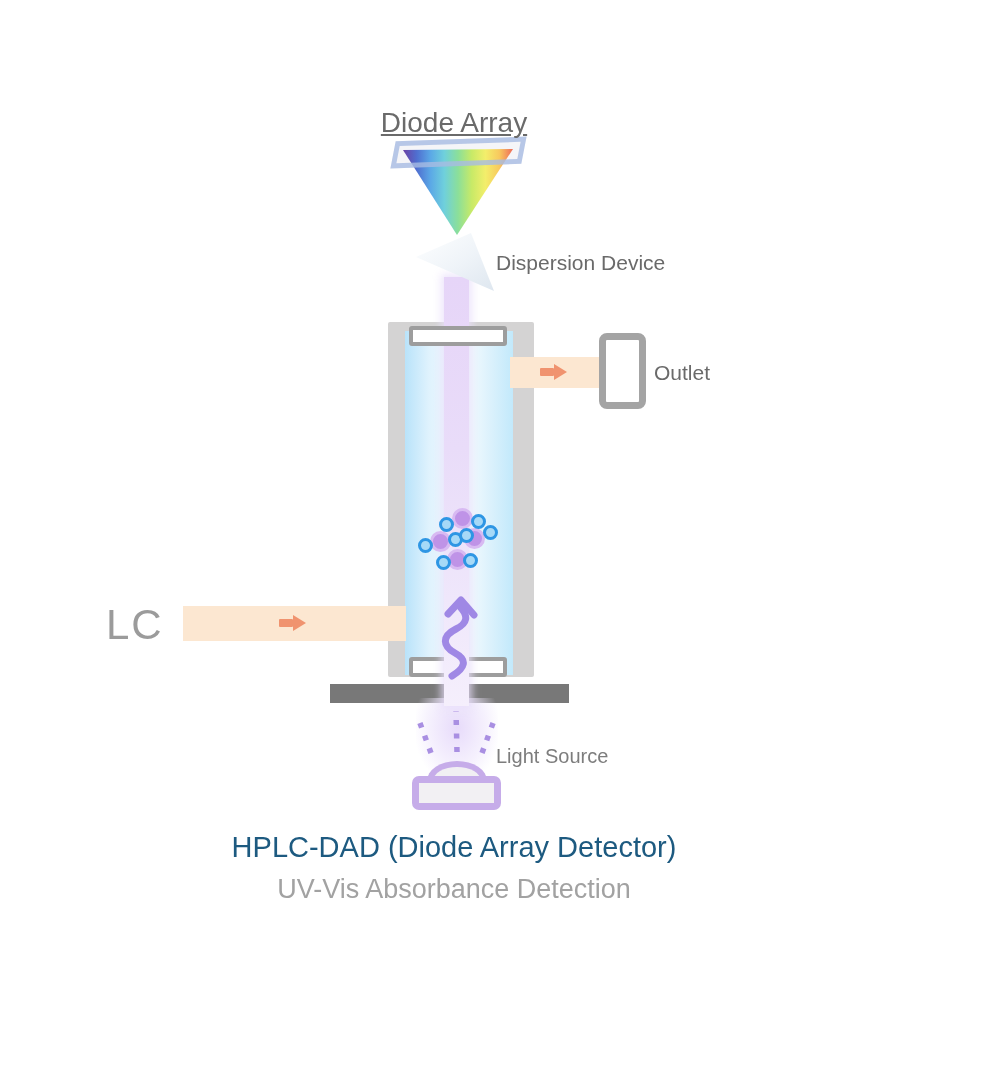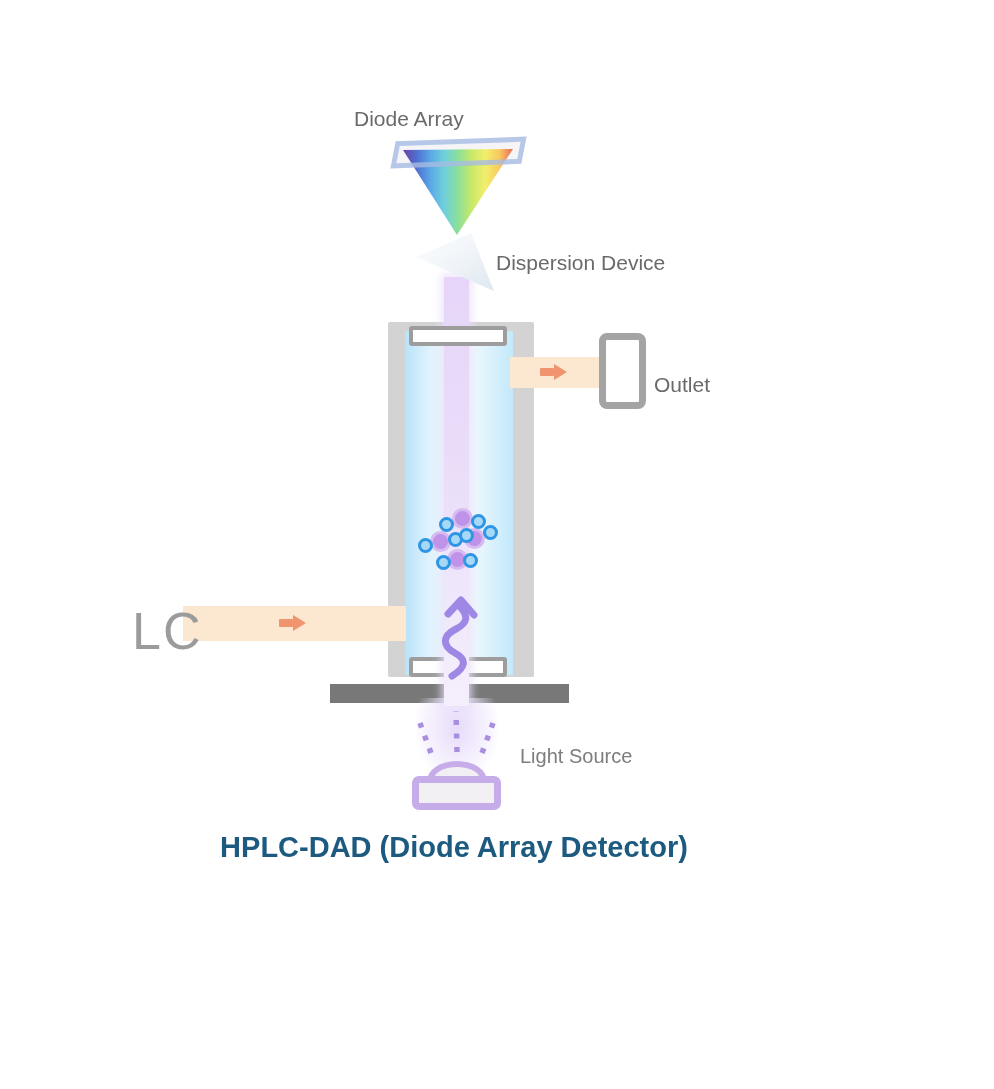--- a/index.html
+++ b/index.html
@@ -4,21 +4,21 @@
 <style>
   html,body{margin:0;padding:0;background:#ffffff;}
   #canvas{
     position:relative;width:994px;height:1089px;background:#ffffff;
     font-family:"Liberation Sans","DejaVu Sans",sans-serif;overflow:hidden;
   }
   .abs{position:absolute;}
   .lbl{position:absolute;color:var(--label-gray,#6a6a6a);font-size:21px;white-space:nowrap;}
 
   
-  .da-label{left:354px;top:107px;width:200px;font-size:21px;color:var(--label-gray,#6a6a6a);}
+  .da-label{left:354px;top:107px;width:200px;text-align:center;font-size:28px;color:var(--label-gray,#6a6a6a);text-decoration:underline;}
   .da-frame-fill{
     left:393px;top:139px;width:131px;height:27px;background:#f5f5f8;
     transform:rotate(-2deg) skewX(-13deg);
   }
   .da-frame-border{
     left:393px;top:139px;width:131px;height:27px;box-sizing:border-box;
     border:5px solid rgba(167,187,226,0.8);background:transparent;
     transform:rotate(-2deg) skewX(-13deg);
   }
   .rainbow-svg{left:400px;top:146px;width:118px;height:92px;}
@@ -57,22 +57,22 @@
   .flow-arrow .shaft{width:14px;height:8px;background:var(--flow-arrow-orange,#f0936f);border-radius:1px;}
   .flow-arrow .head{width:0;height:0;border-left:13px solid var(--flow-arrow-orange,#f0936f);border-top:8px solid transparent;border-bottom:8px solid transparent;}
   .arrow-inlet{left:279px;top:615px;}
   .arrow-outlet{left:540px;top:364px;}
 
   
   .outlet-port{
     left:599px;top:333px;width:47px;height:76px;box-sizing:border-box;
     background:#ffffff;border:7px solid #a4a4a4;border-radius:8px;
   }
-  .outlet-label{left:654px;top:361px;margin-top:12px;}
-  .lc-label{left:106px;top:601px;font-size:52px;letter-spacing:2px;color:#9b9b9b;margin-left:26px;}
+  .outlet-label{left:654px;top:361px;}
+  .lc-label{left:106px;top:601px;font-size:42px;letter-spacing:2px;color:#9b9b9b;}
 
   
   .base-bar{left:330px;top:684px;width:239px;height:19px;background:var(--dark-bar-gray,#787878);}
 
   
   .mol{position:absolute;border-radius:50%;box-sizing:border-box;}
   .molecule-purple{background:var(--molecule-purple-fill,#bf93e7);border:3px solid var(--molecule-purple-ring,#d8baf2);}
   .molecule-blue{background:var(--molecule-blue-fill,#a6d9f7);border:3.5px solid var(--molecule-blue-ring,#2e96e4);}
 
   
@@ -83,25 +83,25 @@
   .lamp-dome{
     left:427px;top:761px;width:60px;height:20px;box-sizing:border-box;
     background:#f1eff3;border:6px solid var(--lamp-purple,#c6ace9);border-bottom:none;
     border-radius:30px 30px 0 0 / 20px 20px 0 0;
   }
   .lamp-base{
     left:412px;top:776px;width:89px;height:34px;box-sizing:border-box;
     background:#f2f0f3;border:7px solid var(--lamp-purple,#c6ace9);border-radius:7px;
   }
   .excitation-label{left:280px;top:718px;width:122px;text-align:center;font-size:20px;line-height:28px;color:var(--purple-text,#8a5ed2);}
-  .light-source-label{left:520px;top:745px;font-size:20px;color:#7d7d7d;}
+  .light-source-label{left:496px;top:745px;font-size:20px;color:#7d7d7d;}
 
   
   .caption{left:0;top:831px;width:908px;text-align:center;}
-  .caption .main{font-size:29px;font-weight:700;color:var(--title-blue,#1d5a80);}
+  .caption .main{font-size:29px;font-weight:400;color:var(--title-blue,#1d5a80);}
   .caption .sub{margin-top:10px;font-size:27px;color:var(--subtitle-gray,#a2a2a2);}
 </style>
 </head>
 <body>
 
 <div id="canvas">
 
   <div class="abs cell-frame"></div>
   <div class="abs cell-liquid"></div>
 
@@ -191,15 +191,16 @@
       <line x1="77" y1="50" x2="91" y2="12"></line>
     </g>
   </svg>
   <div class="abs lamp-dome"></div>
   <div class="abs lamp-base"></div>
 
   <div class="abs light-source-label">Light Source</div>
 
   <div class="abs caption">
     <div class="main">HPLC-DAD (Diode Array Detector)</div>
+    <div class="sub">UV-Vis Absorbance Detection</div>
   </div>
 
 </div>
 
 </body></html>

